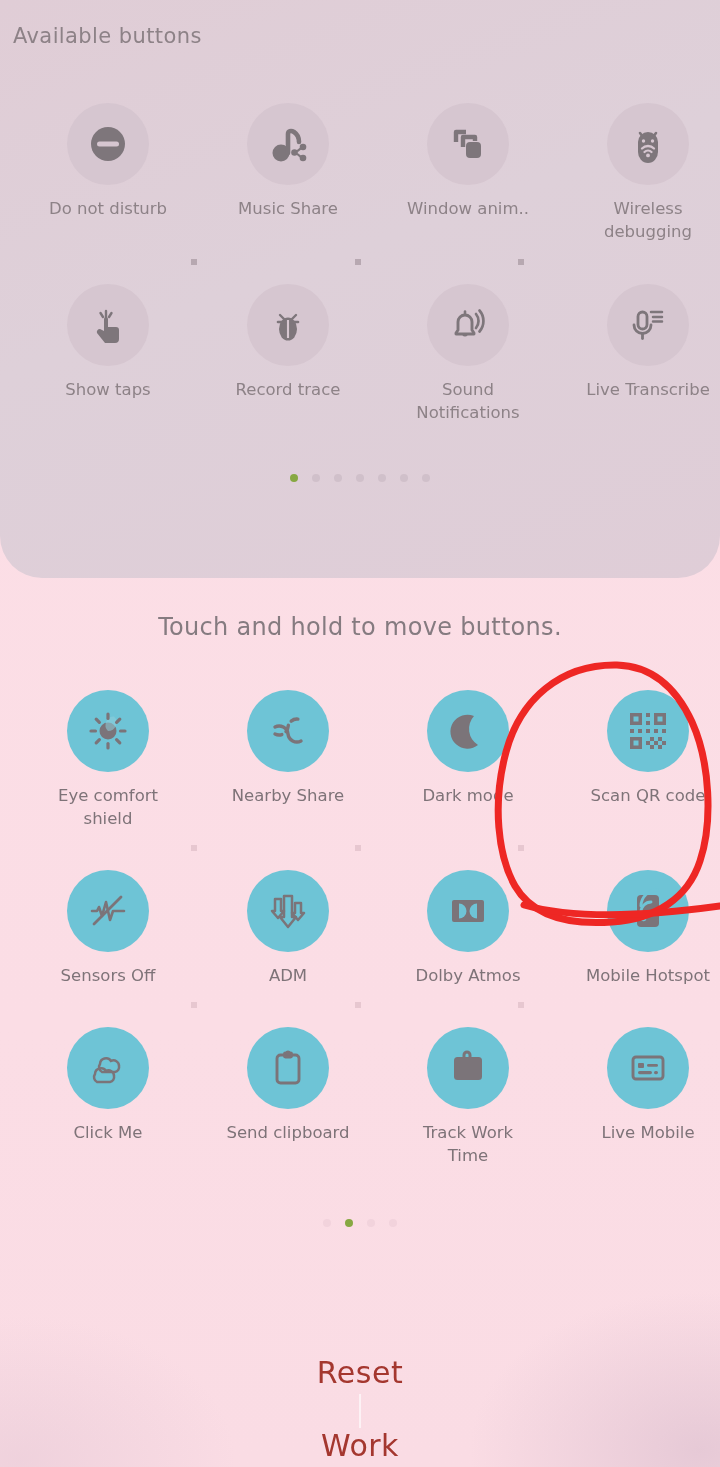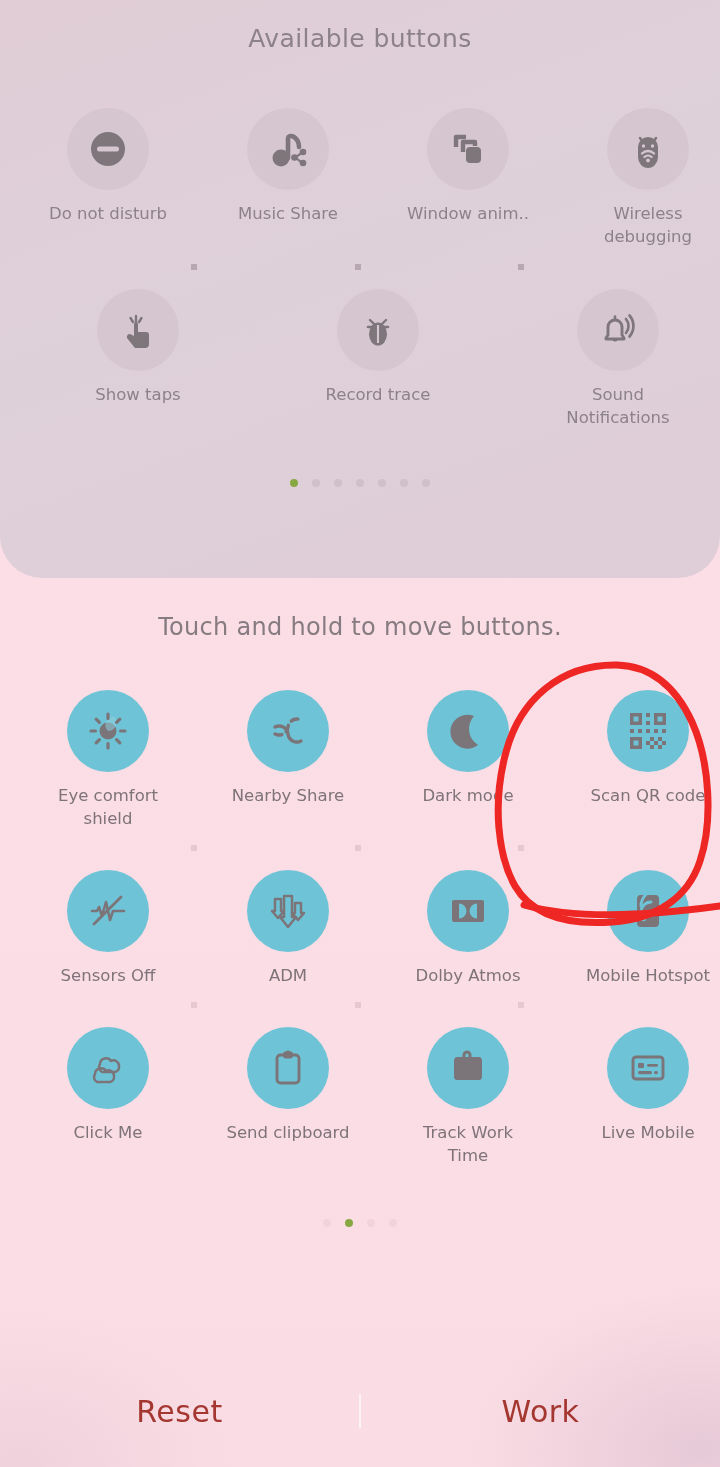--- a/index.html
+++ b/index.html
@@ -33,25 +33,26 @@
     top: 0;
     width: 720px;
     height: 578px;
     background: linear-gradient(160deg, #e0cdd6 0%, #ded0d9 45%, #dfcdd7 100%);
     border-bottom-left-radius: 42px;
     border-bottom-right-radius: 42px;
     overflow: hidden;
   }
 
   #available-title {
-    text-align: center;
+    text-align: left;
     margin-top: 24px;
-    font-size: 25px;
+    font-size: 21px;
     color: #8d8287;
     letter-spacing: 0.4px;
+    margin-left: 13px;
   }
 
   
   .tile-row {
     display: flex;
     position: relative;
   }
   .tile {
     flex: 1 1 0;
     display: flex;
@@ -134,20 +135,21 @@
 
   
   #action-bar {
     position: absolute;
     left: 0;
     bottom: 0;
     width: 720px;
     height: 112px;
     display: flex;
     align-items: center;
+    flex-direction: column;
   }
   .action-half {
     flex: 1 1 0;
     text-align: center;
     font-size: 30px;
     color: #a4372f;
     letter-spacing: 0.5px;
   }
   #action-divider {
     width: 2px;
@@ -262,20 +264,31 @@
           <path d="M13 34 h18 v-1 l-2 -3 v-8 a7 7 0 0 0 -14 0 v8 l-2 3 z" fill="none" stroke="#7e767b" stroke-width="2.9" stroke-linejoin="round"></path>
           <path d="M20 34.5 a2.3 2.3 0 0 0 4 0" fill="#7e767b" stroke="#7e767b" stroke-width="1.6"></path>
           <path d="M22 14 v-2.5" stroke="#7e767b" stroke-width="2.6" stroke-linecap="round"></path>
           <path d="M33 14 a11 11 0 0 1 0 14" fill="none" stroke="#7e767b" stroke-width="2.7" stroke-linecap="round"></path>
           <path d="M36.5 10.5 a16 16 0 0 1 0 21" fill="none" stroke="#7e767b" stroke-width="2.7" stroke-linecap="round"></path>
         </svg>
       </div>
       <div class="tile-label muted">Sound Notifications</div>
     </div>
 
+    <div class="tile">
+      <div class="tile-circle muted">
+        <svg width="50" height="50" viewBox="0 0 50 50">
+          <rect x="15" y="12" width="9" height="17" rx="4.5" fill="none" stroke="#7e767b" stroke-width="2.8"></rect>
+          <path d="M11 25 a8.5 8.5 0 0 0 17 0" fill="none" stroke="#7e767b" stroke-width="2.8" stroke-linecap="round"></path>
+          <path d="M19.5 33.5 v5" stroke="#7e767b" stroke-width="2.8" stroke-linecap="round"></path>
+          <path d="M28 12 h11 M30 17 h9 M30 21.5 h9" stroke="#7e767b" stroke-width="2.5" stroke-linecap="round"></path>
+        </svg>
+      </div>
+      <div class="tile-label muted">Live Transcribe</div>
+    </div>
   </div>
 
   <div class="dots" style="margin-top:50px;">
     <span class="dot on"></span>
     <span class="dot off-top"></span>
     <span class="dot off-top"></span>
     <span class="dot off-top"></span>
     <span class="dot off-top"></span>
     <span class="dot off-top"></span>
     <span class="dot off-top"></span>

